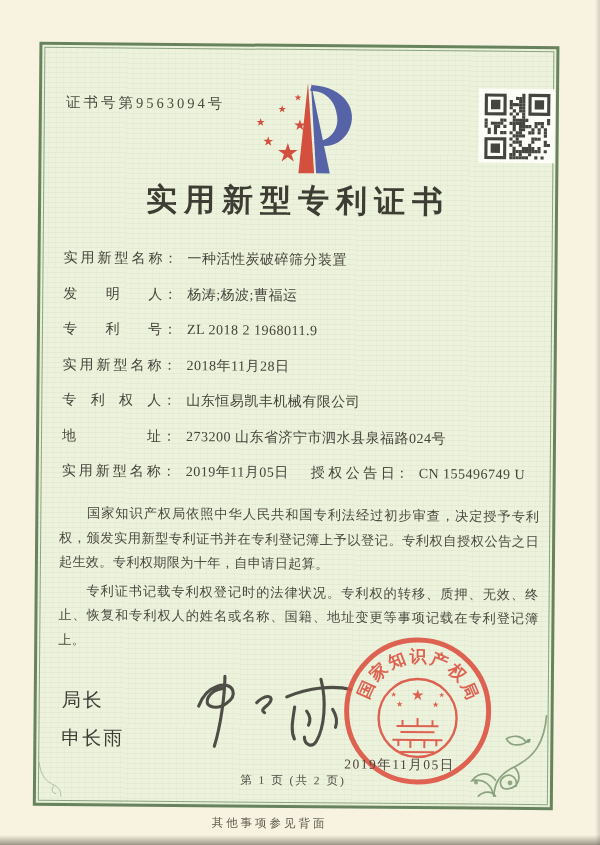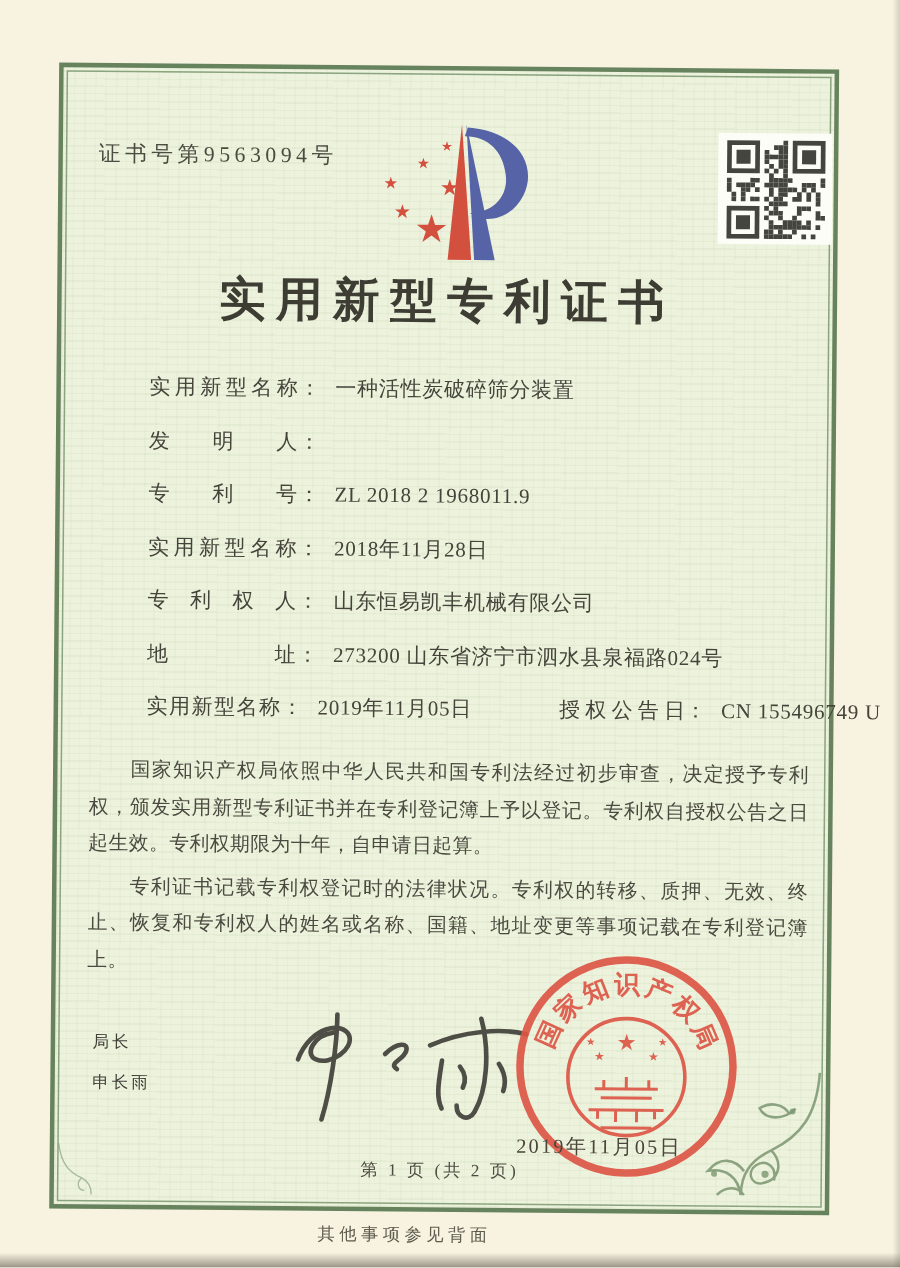--- a/index.html
+++ b/index.html
@@ -23,29 +23,29 @@
       repeating-linear-gradient(90deg, rgba(130,165,120,.05) 0 1px, transparent 1px 7px);
   }
   .frame-inner{position:absolute;inset:2px;border:1px solid #8aa47f;pointer-events:none;}
   .cert-number{position:absolute;left:24px;top:48px;font-size:14.5px;letter-spacing:3px;color:#4c4b41;}
   .qr{position:absolute;left:437px;top:40px;width:76px;height:74px;background:#fdfdf8;padding:2px;box-sizing:border-box;}
   .logo{position:absolute;left:201px;top:30px;width:118px;height:108px;}
   .cert-title{position:absolute;left:0;right:0;top:133px;text-align:center;margin:0;
     font-size:31px;font-weight:600;letter-spacing:7px;color:#3e3d34;}
   .fields{position:absolute;left:23px;right:20px;top:204px;font-size:14px;}
   .frow{display:flex;align-items:baseline;margin-bottom:17.5px;white-space:nowrap;}
-  .flabel{display:inline-block;width:100px;text-align:justify;text-align-last:justify;letter-spacing:1px;margin-left:36px;}
+  .flabel{display:inline-block;width:100px;text-align:justify;text-align-last:justify;letter-spacing:1px;}
   .flabel.small{width:84px;letter-spacing:0;}
   .fcolon{margin:0 2px 0 0;}
   .fvalue{margin-left:8px;letter-spacing:.5px;}
   .grant-group{display:flex;align-items:baseline;margin-left:22px;}
   .paras{position:absolute;left:21px;width:480px;top:456px;font-size:13.2px;line-height:1.86;
     text-align:justify;color:#4b4a40;}
   .paras p{margin:0 0 4px 0;text-indent:2.1em;letter-spacing:.3px;}
-  .signer{position:absolute;left:25px;top:642px;font-size:11px;letter-spacing:2px;color:#3f3e36;}
+  .signer{position:absolute;left:25px;top:642px;font-size:19px;letter-spacing:2px;color:#3f3e36;}
   .signer div{margin-bottom:12px;}
   .signature{position:absolute;left:146px;top:622px;width:178px;height:96px;}
   .seal{position:absolute;left:304px;top:586px;width:154px;height:154px;}
   .seal-date{position:absolute;left:308px;top:708px;width:170px;font-size:13.5px;
     letter-spacing:1.5px;color:#4a443b;}
   .page-line{position:absolute;left:0;right:0;top:726px;text-align:center;
     font-size:11.5px;letter-spacing:2px;color:#4c4b41;}
   .flourish-br{position:absolute;right:2px;bottom:2px;width:96px;height:92px;}
   .flourish-bl{position:absolute;left:2px;bottom:2px;width:44px;height:44px;transform:scaleX(-1);}
   .back-note{position:absolute;left:0;width:520px;top:772px;text-align:center;
@@ -214,20 +214,21 @@
 
     <div class="fields">
       <div class="frow">
         <span class="flabel">实用新型名称</span>
           <span class="fcolon">：</span>
           <span class="fvalue">一种活性炭破碎筛分装置</span>
       </div>
       <div class="frow">
         <span class="flabel">发明人</span>
           <span class="fcolon">：</span>
+          <span class="fvalue">杨涛;杨波;曹福运</span>
       </div>
       <div class="frow">
         <span class="flabel">专利号</span>
           <span class="fcolon">：</span>
           <span class="fvalue">ZL 2018 2 1968011.9</span>
       </div>
       <div class="frow">
         <span class="flabel">实用新型名称</span>
           <span class="fcolon">：</span>
           <span class="fvalue">2018年11月28日</span>

